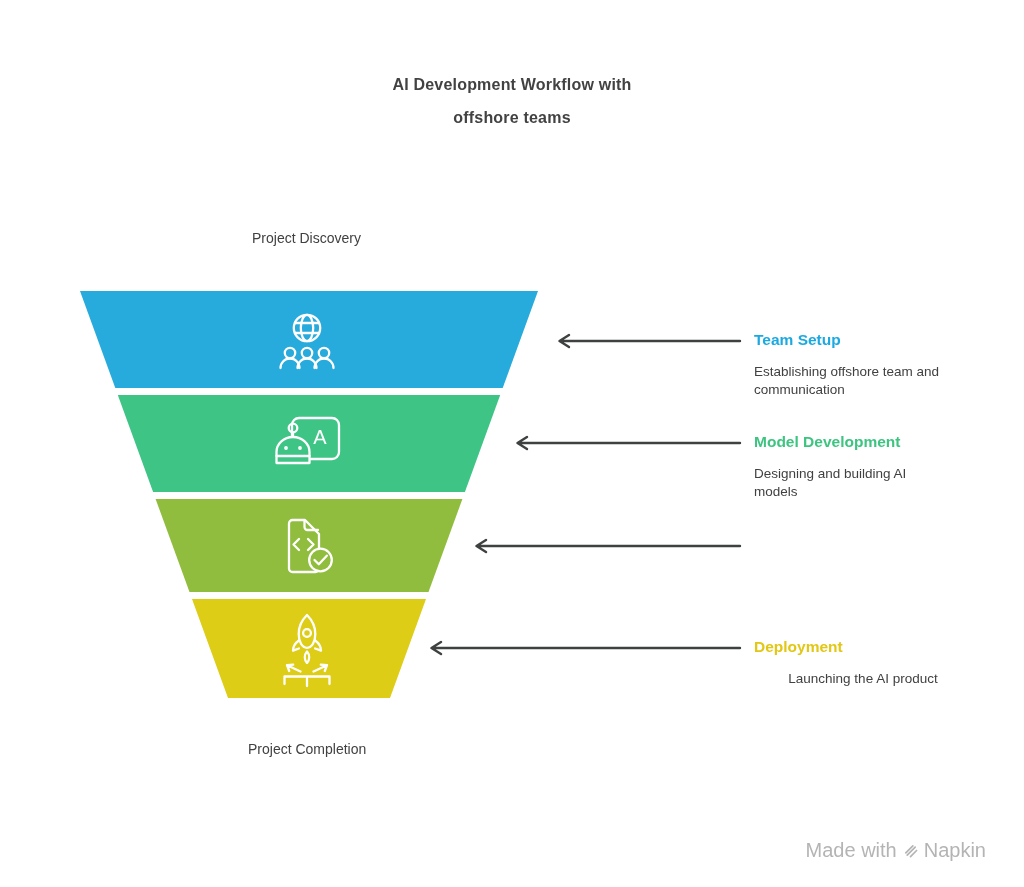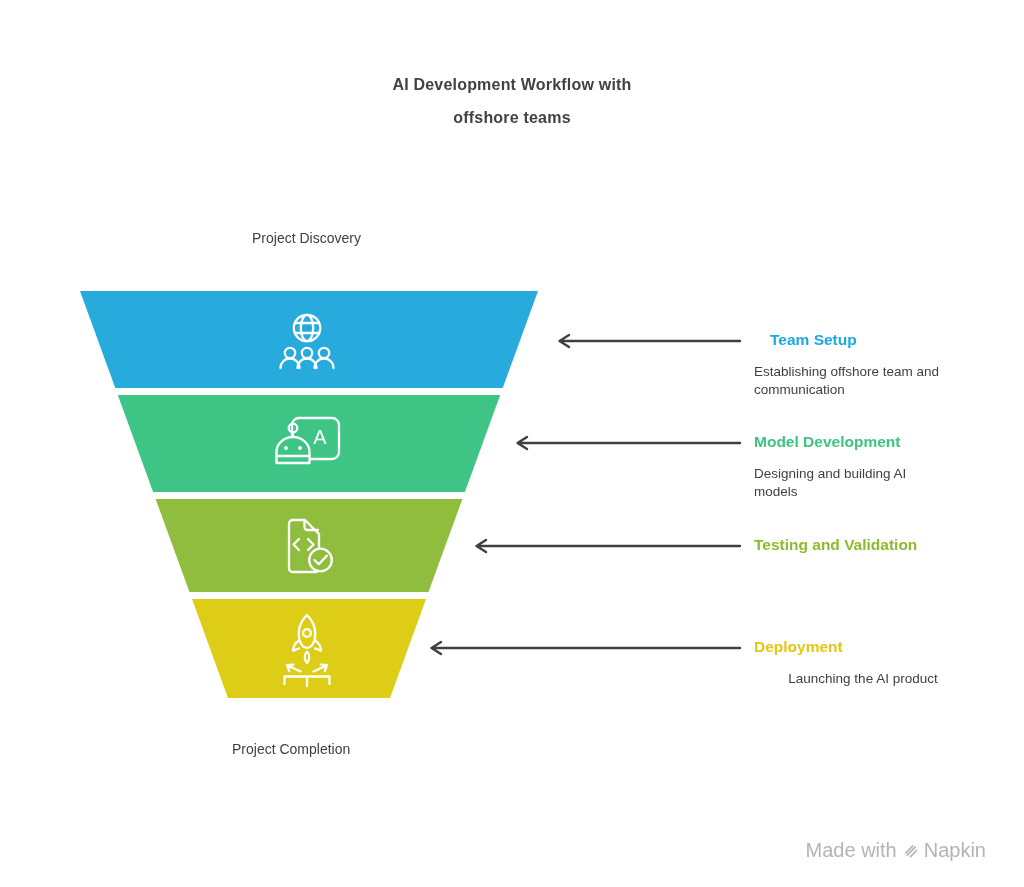--- a/index.html
+++ b/index.html
@@ -6,21 +6,21 @@
   html, body { width: 1024px; height: 887px; background: #ffffff; overflow: hidden;
     font-family: "Liberation Sans", sans-serif; }
   .canvas { position: relative; width: 1024px; height: 887px; background: #ffffff; }
 
   .page-title { position: absolute; top: 68px; left: 0; width: 1024px;
     text-align: center; font-size: 16px; font-weight: 700; line-height: 33px;
     white-space: pre-line; letter-spacing: 0.2px; }
 
   .flow-label { position: absolute; font-size: 14px; white-space: nowrap; }
   .flow-label.top { left: 252px; top: 230px; }
-  .flow-label.bottom { left: 232px; top: 741px; }
+  .flow-label.bottom { left: 248px; top: 741px; }
 
   .funnel-svg { position: absolute; left: 80px; top: 291px; }
 
   .arrow-svg { position: absolute; height: 18px; }
   .arrow-svg.a1 { left: 554px; top: 332px; }
   .arrow-svg.a2 { left: 512px; top: 434px; }
   .arrow-svg.a3 { left: 471px; top: 537px; }
   .arrow-svg.a4 { left: 426px; top: 639px; }
 
   .stage-block { position: absolute; left: 754px; width: 218px; }
@@ -101,31 +101,30 @@
     <path d="M228,9 H6 M15,3 L5.5,9 L15,15" fill="none" stroke-width="2.4" stroke-linecap="round" stroke-linejoin="round" stroke="#3F4040"></path>
   </svg>
   <svg class="arrow-svg a3" width="273" height="18" viewBox="0 0 273 18">
     <path d="M269,9 H6 M15,3 L5.5,9 L15,15" fill="none" stroke-width="2.4" stroke-linecap="round" stroke-linejoin="round" stroke="#3F4040"></path>
   </svg>
   <svg class="arrow-svg a4" width="318" height="18" viewBox="0 0 318 18">
     <path d="M314,9 H6 M15,3 L5.5,9 L15,15" fill="none" stroke-width="2.4" stroke-linecap="round" stroke-linejoin="round" stroke="#3F4040"></path>
   </svg>
 
   <div class="stage-block s1">
-    <div class="stage-title" style="color: rgb(27, 169, 225); margin-left: 16px;">Team Setup</div>
+    <div class="stage-title" style="color: rgb(27, 169, 225);">Team Setup</div>
     <div class="stage-desc" style="color: rgb(65, 65, 65);">Establishing offshore team and
 communication</div>
   </div>
   <div class="stage-block s2">
     <div class="stage-title" style="color: rgb(61, 196, 128);">Model Development</div>
     <div class="stage-desc" style="color: rgb(65, 65, 65);">Designing and building AI
 models</div>
   </div>
   <div class="stage-block s3">
-    <div class="stage-title" style="color: rgb(141, 187, 45);">Testing and Validation</div>
   </div>
   <div class="stage-block s4">
     <div class="stage-title" style="color: rgb(226, 199, 19);">Deployment</div>
     <div class="stage-desc" style="color: rgb(65, 65, 65); text-align: center;">Launching the AI product</div>
   </div>
 
   <div class="flow-label bottom" style="color: rgb(65, 65, 65);">Project Completion</div>
 
   <div class="footer" style="color: rgb(180, 180, 180);">
     <span>Made with</span>

